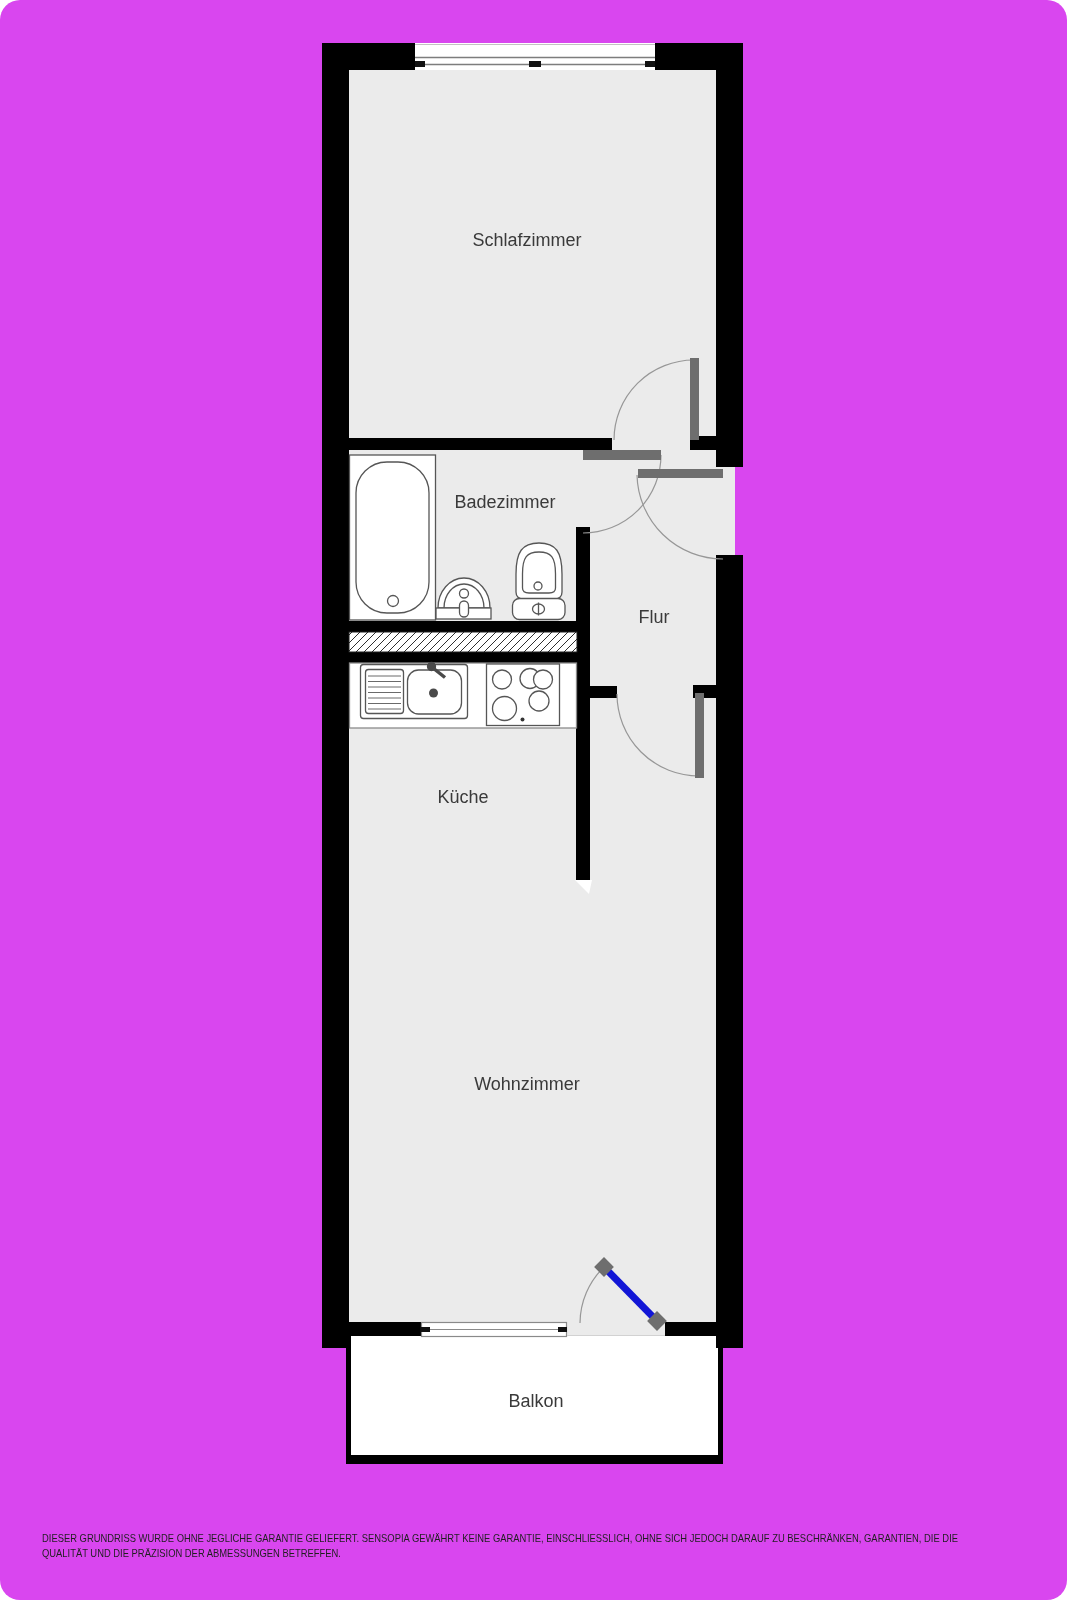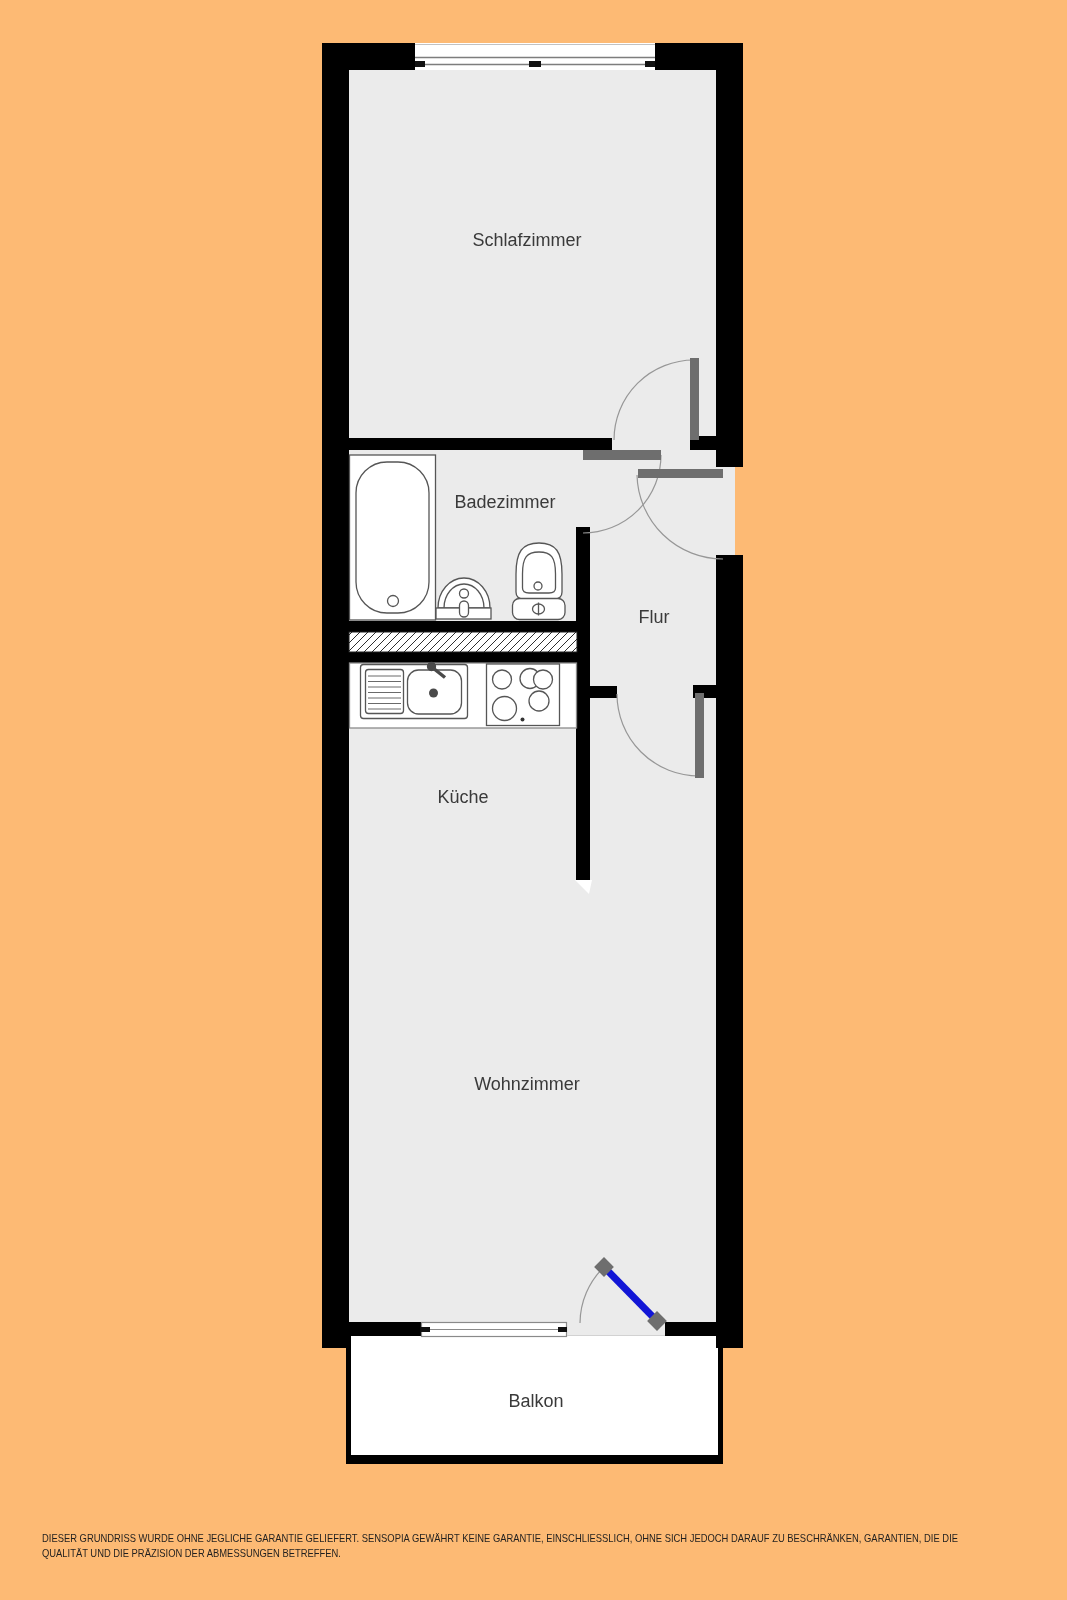--- a/index.html
+++ b/index.html
@@ -1,17 +1,17 @@
 <!DOCTYPE html>
 <html><head>
 <meta charset="utf-8">
 <style>
   html,body{margin:0;padding:0;background:#ffffff;}
-  .page{position:relative;width:1067px;height:1600px;background:#fdba74;overflow:hidden;
-        font-family:"Liberation Sans",sans-serif;}
+  .page{position:relative;width:1067px;height:1600px;background:#d946ef;overflow:hidden;
+        font-family:"Liberation Sans",sans-serif;border-radius:20px;}
   svg{position:absolute;left:0;top:0;}
   .room-label{font-family:"Liberation Sans",sans-serif;font-size:18px;fill:#3a3a3a;}
   .disclaimer{position:absolute;left:42px;top:1531px;width:1100px;color:#1f1f1f;
               font-size:10.8px;line-height:15px;letter-spacing:0px;
               transform:scaleX(0.87);transform-origin:left top;white-space:nowrap;}
 </style>
 </head>
 <body>
 
 <div class="page">

